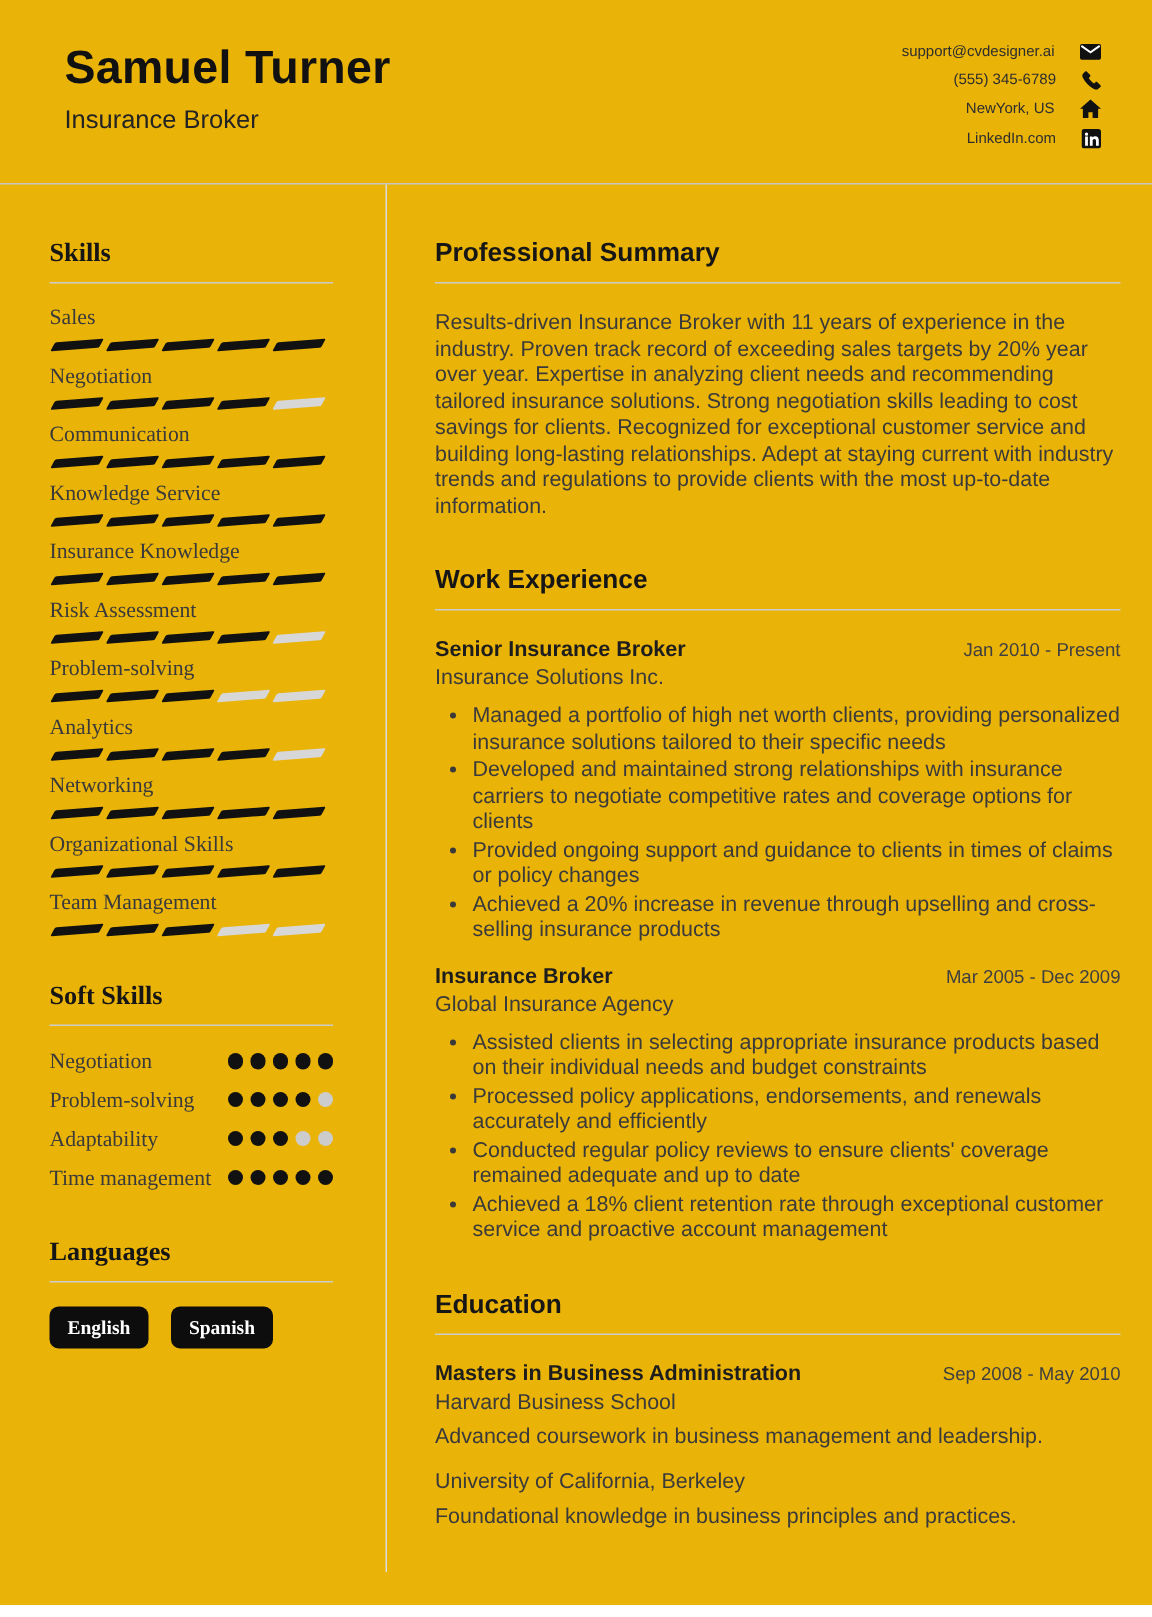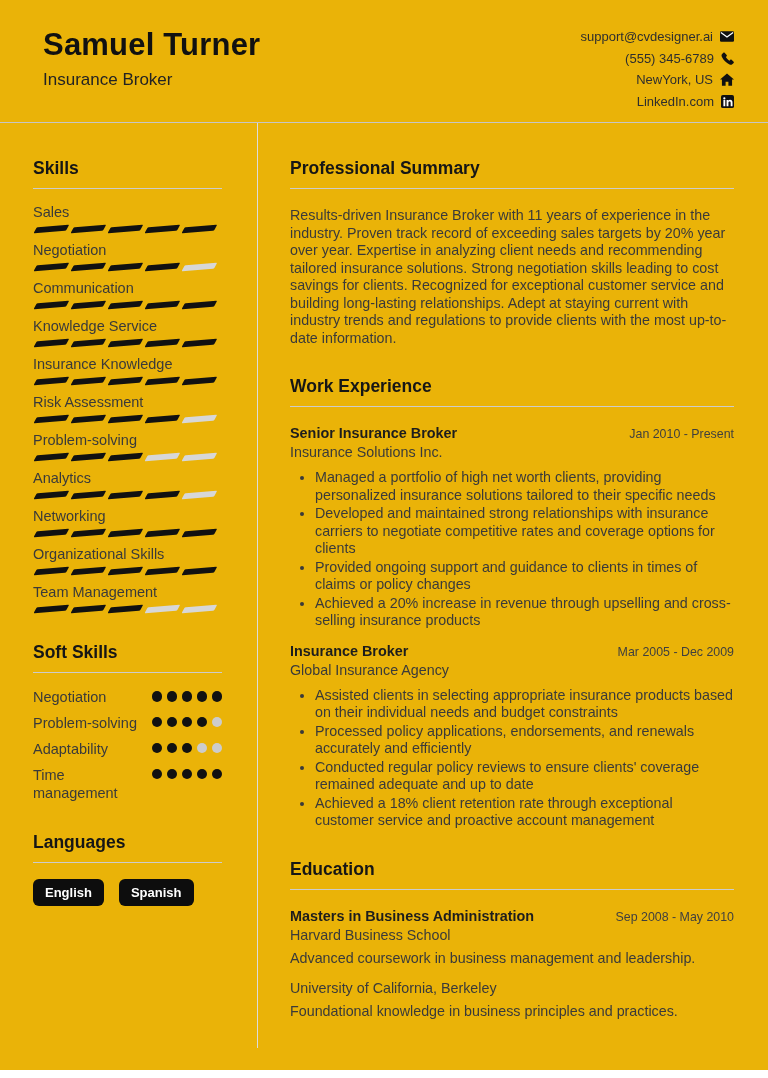--- a/index.html
+++ b/index.html
@@ -6,27 +6,27 @@
   html,body { width:768px; height:1078px; background:#fff; overflow:hidden;
     font-family:"Liberation Sans","DejaVu Sans",sans-serif; color:#3d3d3d; }
   .page { width:768px; height:1070px; background:#eab308; }
 
   
   .header { display:flex; justify-content:space-between; align-items:flex-start;
     height:123px; padding:27px 34px 0 43px; border-bottom:1px solid #c6c6c6; }
   .name { font-size:31px; font-weight:700; color:#111; letter-spacing:.2px; }
   .role { font-size:17px; color:#232323; margin-top:7px; }
   .contact { display:flex; flex-direction:column; align-items:flex-end; gap:6.5px; padding-top:2px; }
-  .contact-line { display:flex; align-items:center; gap:7px; font-size:13px; color:#2e2e2e; }
+  .contact-line { display:flex; align-items:center; gap:17px; font-size:10px; color:#2e2e2e; }
   .contact-line svg { display:block; }
 
   
   .main { display:flex; min-height:880px; }
-  .sidebar { width:258px; border-right:1px solid #dcdcdc; padding:35px 35px 0 33px; }
-  .content { flex:1; padding:35px 34px 0 32px; }
+  .sidebar { width:258px; border-right:1px solid #dcdcdc; padding:35px 35px 0 33px;font-family:Liberation Serif, serif; }
+  .content { flex:1; padding:35px 21px 0 32px; }
 
   h2.sec { font-size:17.5px; font-weight:700; color:#161616;
     padding-bottom:9px; border-bottom:1px solid #cccccc; }
   .sidebar h2.sec { margin-bottom:15px; }
   .content h2.sec { margin-bottom:18px; }
 
   
   .skill { margin-bottom:9px; }
   .skill-label { font-size:14.5px; color:#3a3a3a; margin-bottom:4px; }
   .bar { display:flex; gap:6px; height:9px; padding-left:3px; align-items:center; }

